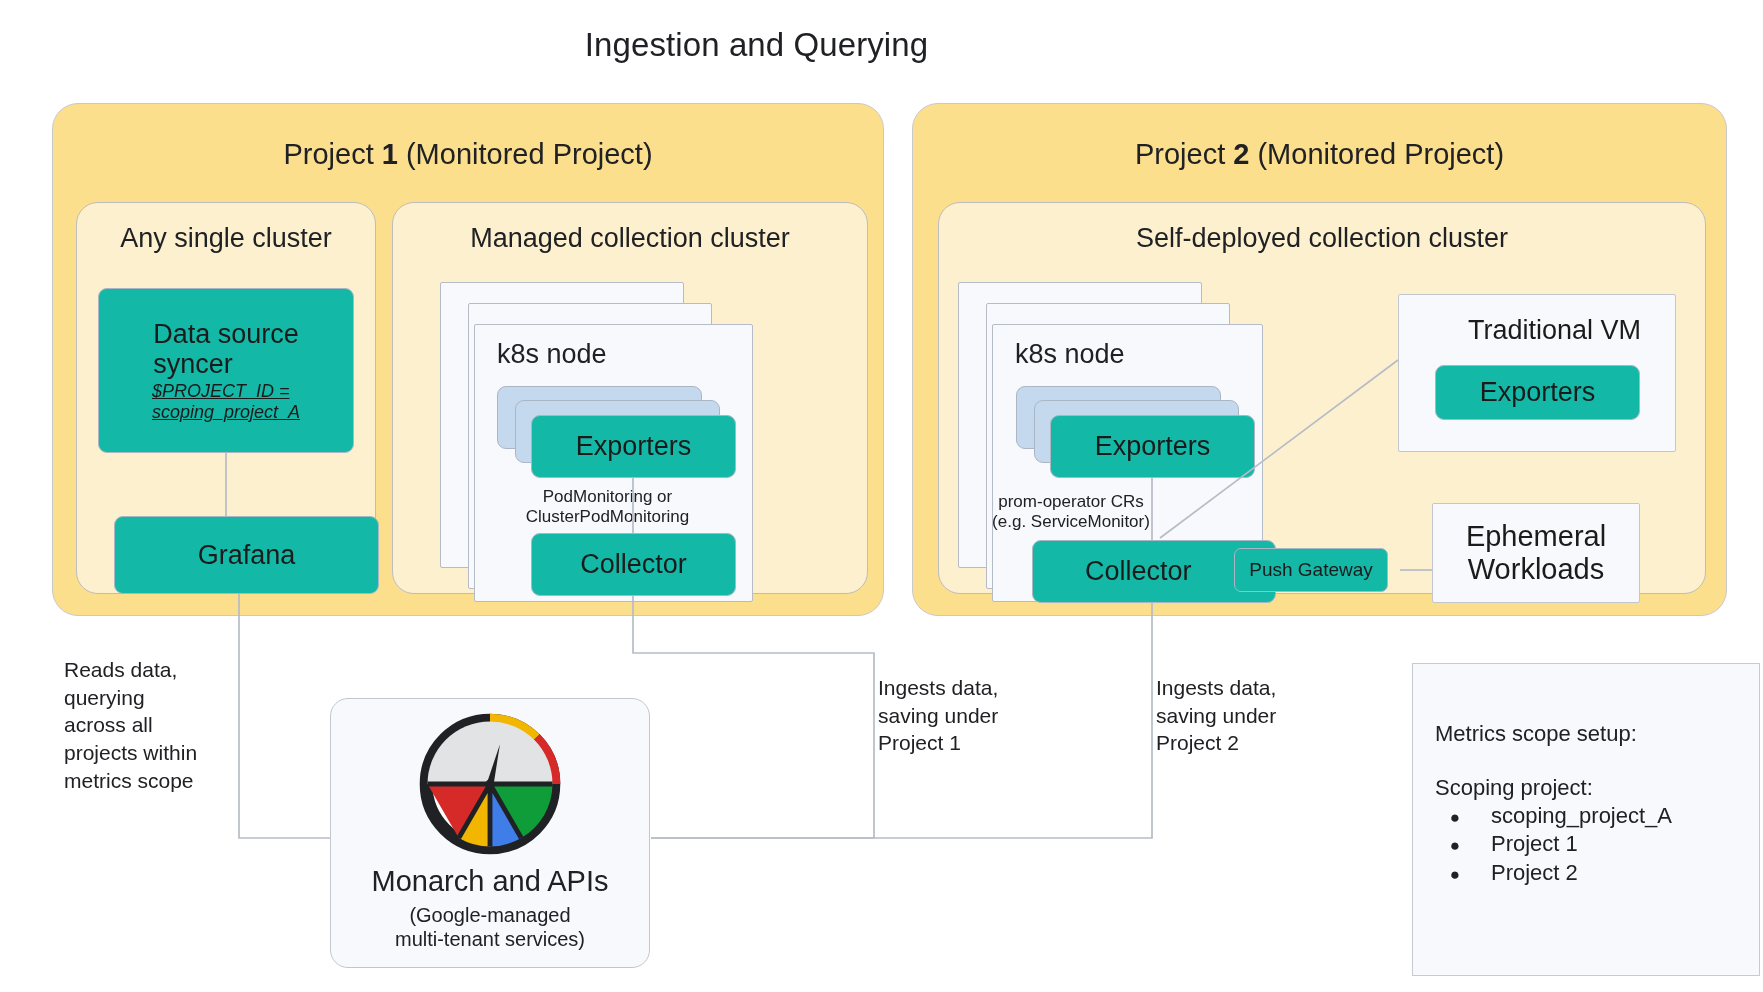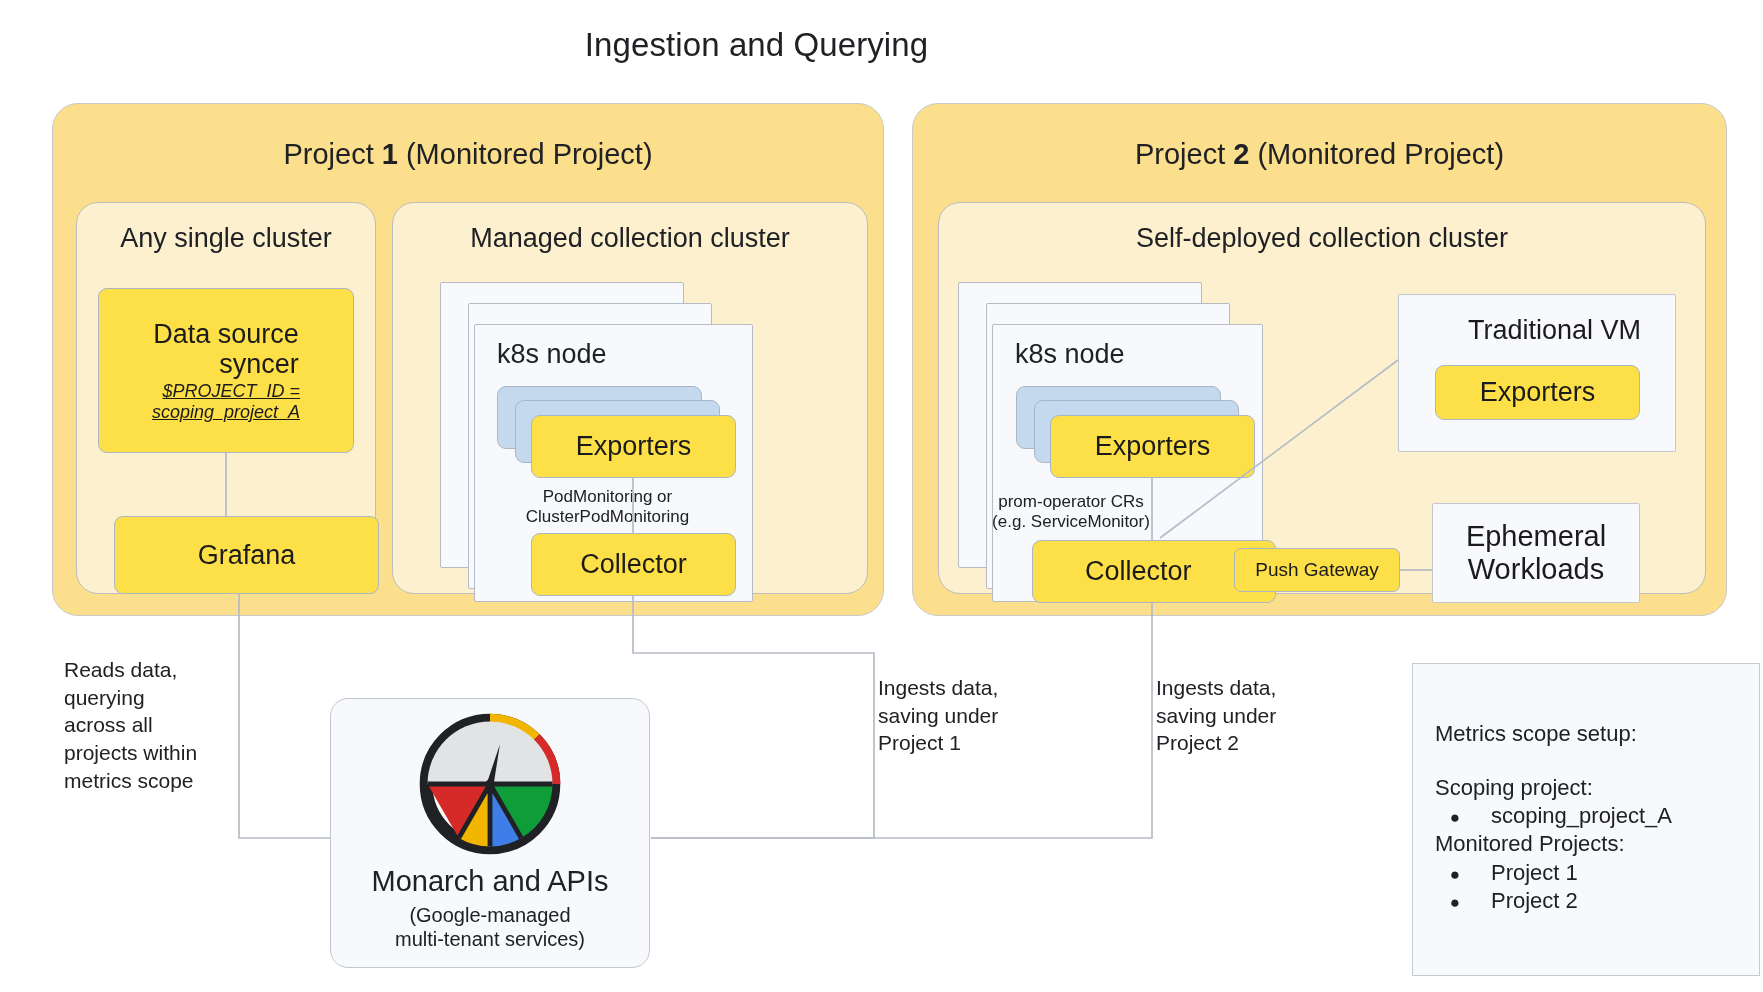--- a/index.html
+++ b/index.html
@@ -69,27 +69,27 @@
   }
   .node-label {
     position: absolute;
     left: 22px; top: 14px;
     font-size: 27px;
     color: #202124;
   }
 
   
   .blue-box {
-    background: #fde047;
+    background: #14b8a6;
     border: 1px solid #aab6c4;
     border-radius: 9px;
     display: flex;
     align-items: center;
     justify-content: center;
-    text-align: right;
+    text-align: left;
     font-size: 27px;
     color: #1b1b1b;
     line-height: 1.12;
   }
   .blue-box.small { font-size: 19px; border-radius: 7px; }
   .blue-box .sub {
     display: block;
     font-size: 18px;
     font-style: italic;
     line-height: 1.14;
@@ -226,21 +226,21 @@
   <div class="abs blue-box" style="left:1050px; top:415px; width:205px; height:63px;">
     <span>Exporters</span>
   </div>
 
   <div class="abs edge-label" style="left:990px; top:492px; width:162px;">prom-operator CRs
 (e.g. ServiceMonitor)</div>
 
   <div class="abs blue-box" style="left:1032px; top:540px; width:244px; height:63px; justify-content:flex-start; padding-left:52px;">
     <span>Collector</span>
   </div>
-  <div class="abs blue-box small" style="left:1234px; top:548px; width:166px; height:44px;">
+  <div class="abs blue-box small" style="left:1234px; top:548px; width:154px; height:44px;">
     <span>Push Gateway</span>
   </div>
 
   <div class="abs plain-box" style="left:1398px; top:294px; width:278px; height:158px;">
     <div class="abs" style="left:0; top:20px; width:100%; text-align:center; font-size:27px;padding-left:35px;">Traditional VM</div>
     <div class="abs blue-box" style="left:36px; top:70px; width:205px; height:55px;">
       <span>Exporters</span>
     </div>
   </div>
 
@@ -310,21 +310,20 @@
 
   <div class="abs" id="legend-box" style="left:1412px; top:663px; width:348px; height:313px;">
     <div id="legend-inner">
       <div>Metrics scope setup:</div>
       <div class="blank"></div>
       <div>Scoping project:</div>
       <div class="legend-bullet">
         <span class="dot">●</span>
         <span class="txt">scoping_project_A</span>
       </div>
-      <div>Monitored Projects:</div>
       <div class="legend-bullet">
         <span class="dot">●</span>
         <span class="txt">Project 1</span>
       </div>
       <div class="legend-bullet">
         <span class="dot">●</span>
         <span class="txt">Project 2</span>
       </div>
     </div>
   </div>

